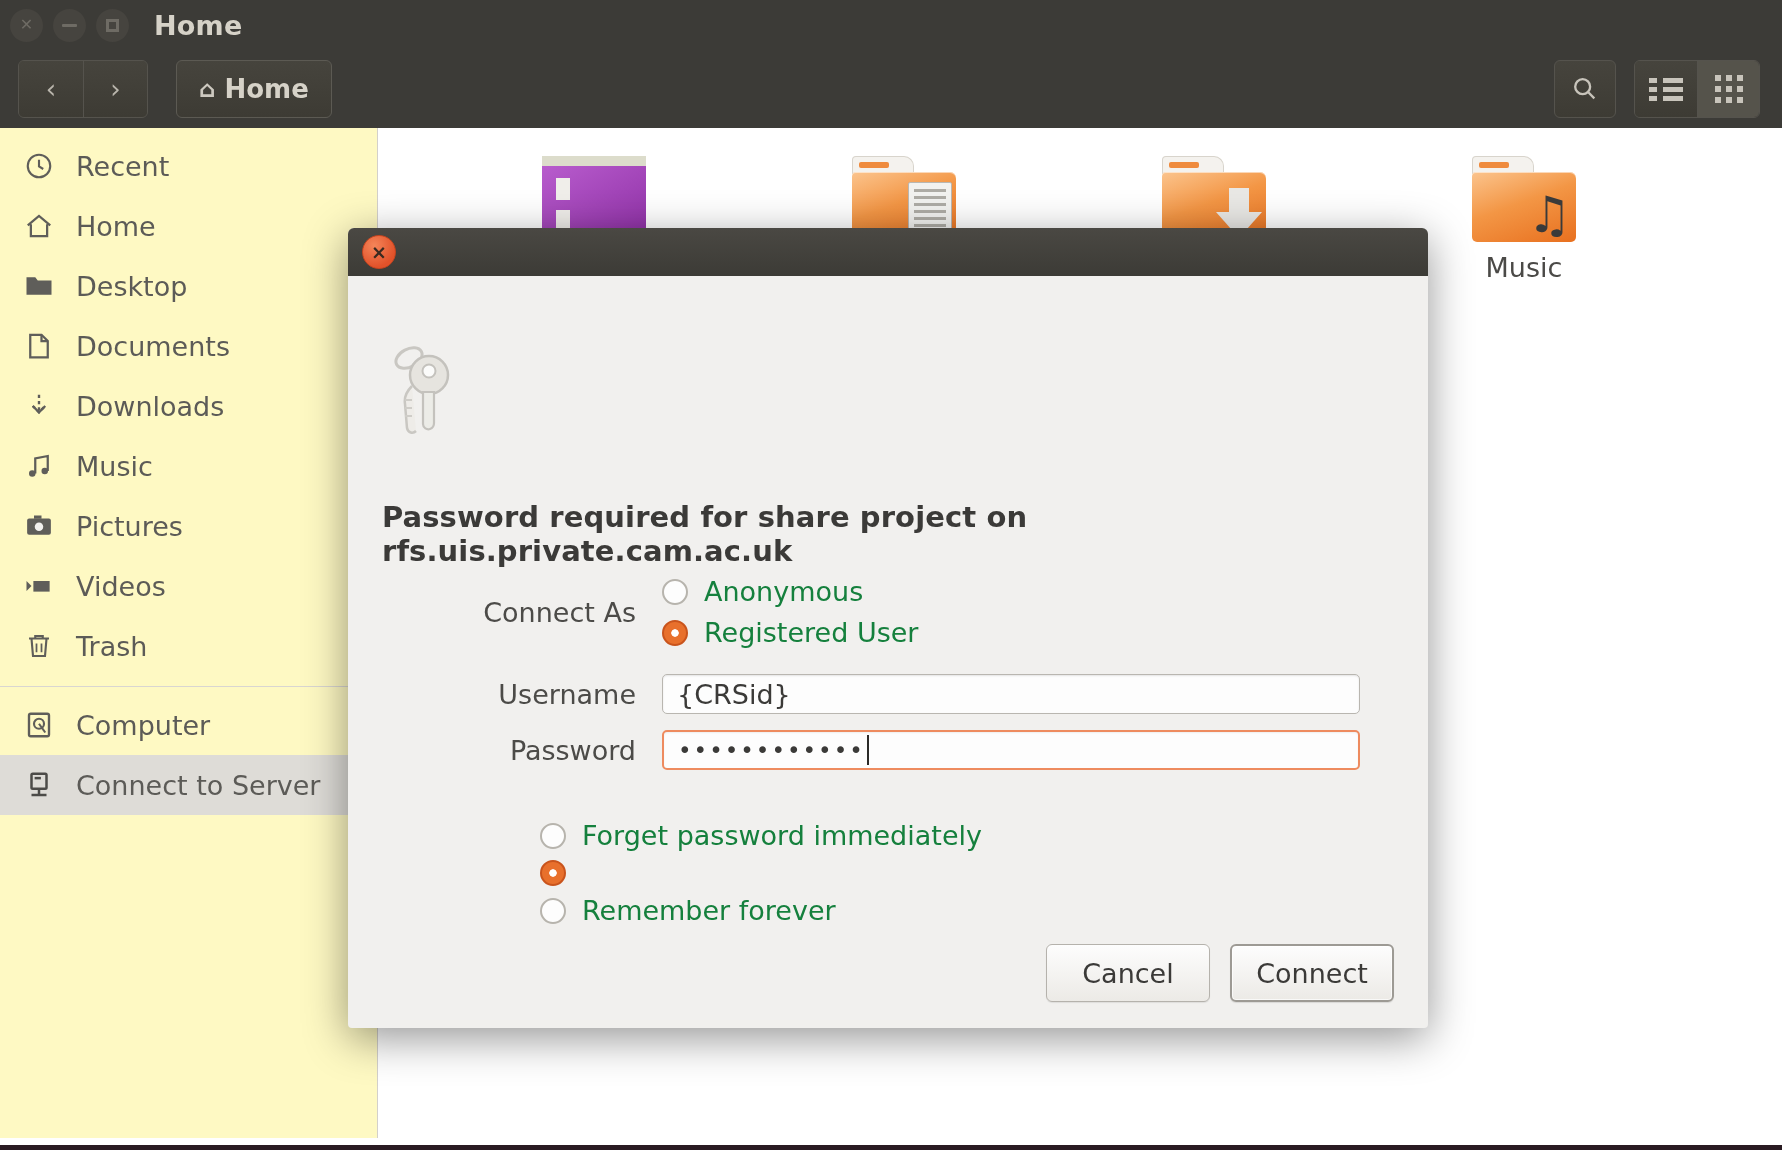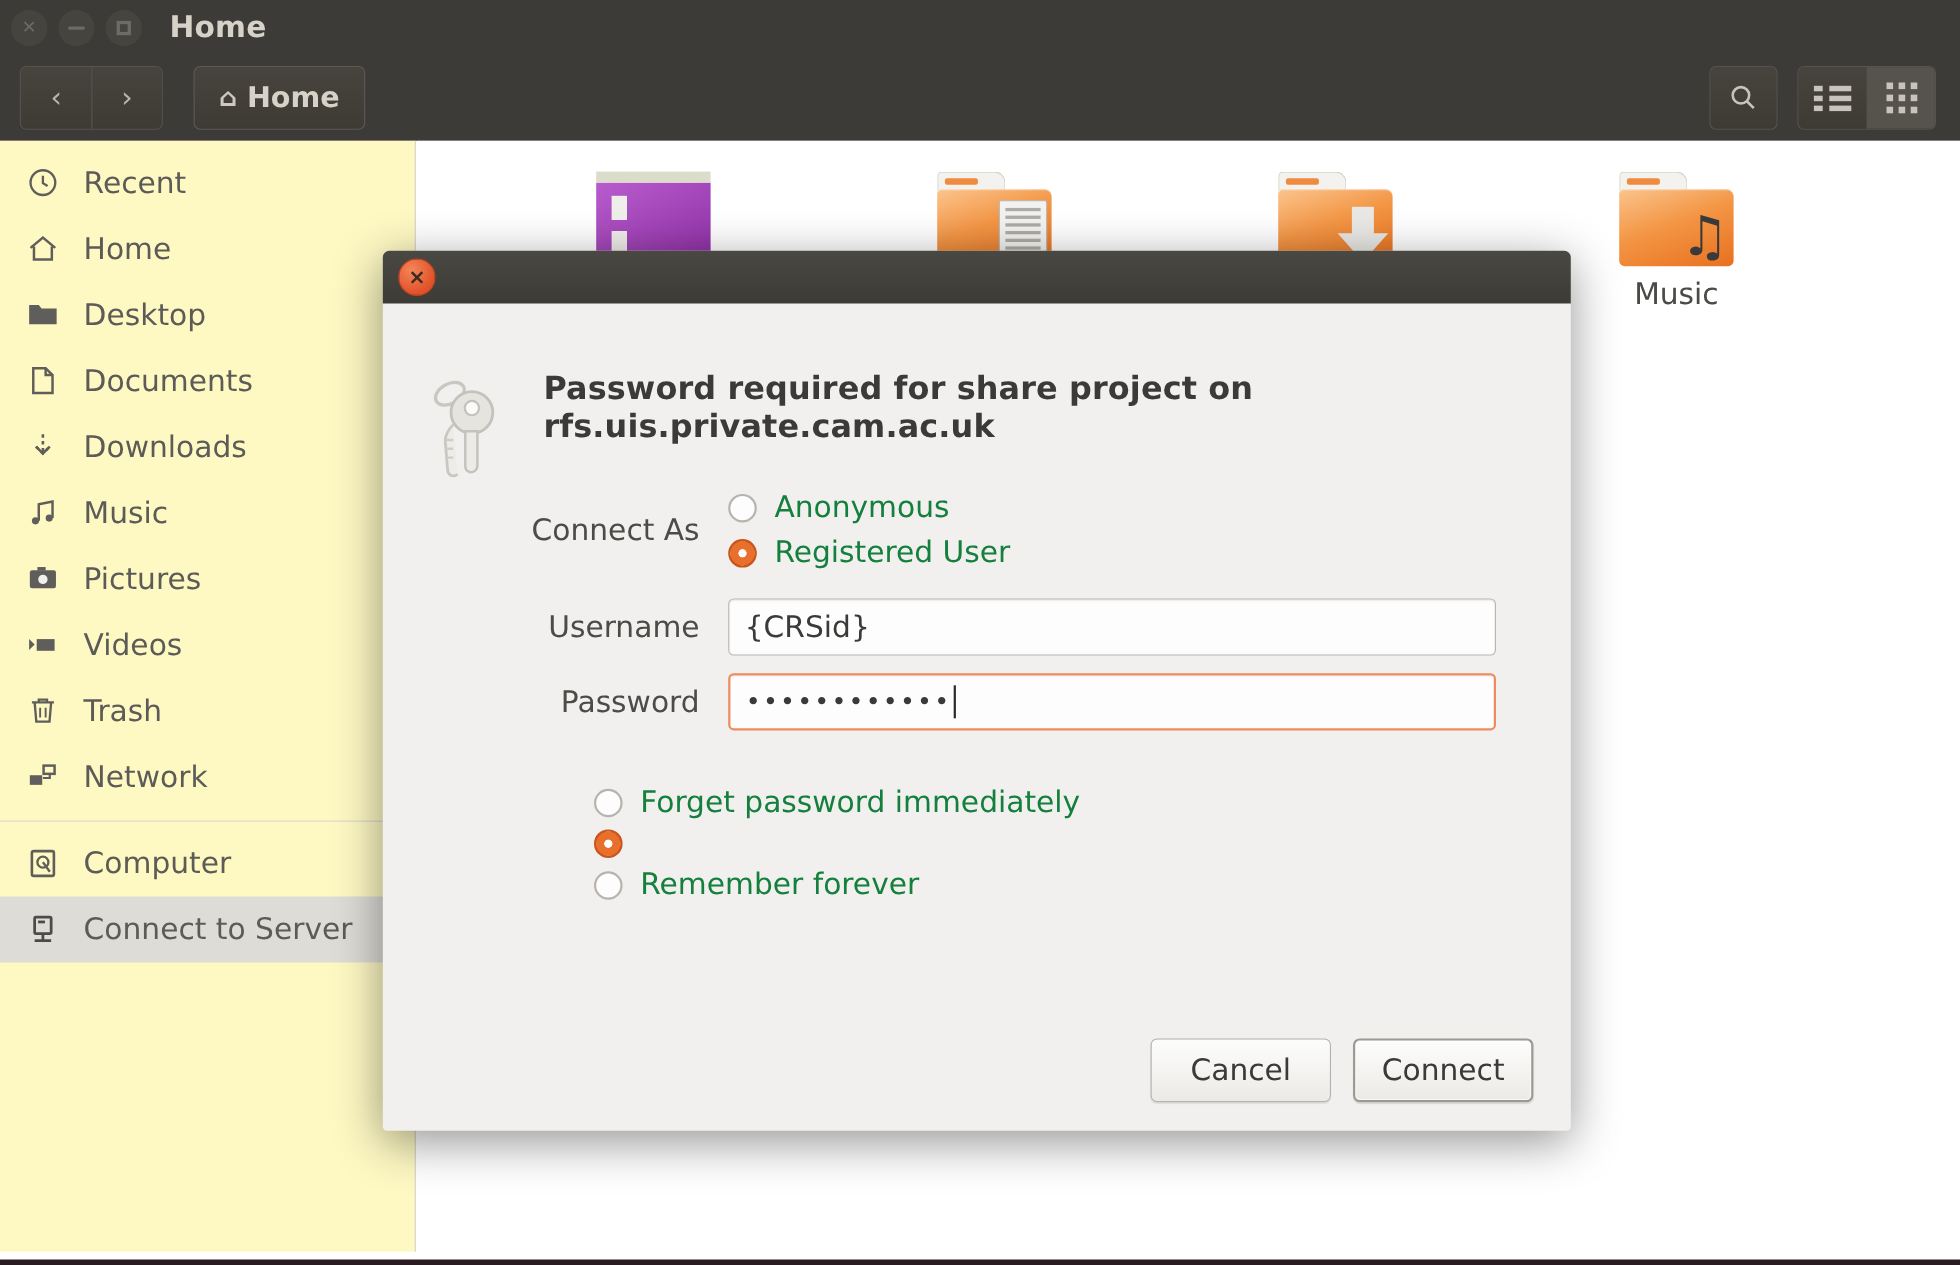--- a/index.html
+++ b/index.html
@@ -212,21 +212,21 @@
   .dlg-close {
     width: 34px; height: 34px; margin-left: 14px;
     border-radius: 50%;
     background: radial-gradient(circle at 35% 30%, #f58559, #e1522a 70%);
     border: 1px solid #c4441f;
     color: #3a2a20; font-size: 19px; font-weight: 700;
     display: flex; align-items: center; justify-content: center;
   }
   .dlg-body { padding: 34px 34px 0 34px; position: relative; }
 
-  .dlg-head { display: flex; gap: 26px; }
+  .dlg-head { display: flex; gap: 36px; flex-direction: column; }
   .keyring { width: 86px; flex: none; padding-top: 28px; }
   .dlg-heading {
     color: #3b3a38; font-size: 29px; font-weight: 700;
     padding-top: 26px; letter-spacing: .1px;
   }
 
   .form { margin-top: 8px; }
   .row { display: flex; align-items: center; margin-bottom: 16px; }
   .lbl {
     width: 280px; text-align: right; padding-right: 26px;
@@ -240,21 +240,21 @@
     flex: none;
   }
   .radio.on {
     background: radial-gradient(circle at 50% 50%, #ffffff 0 22%, #e8702c 26% 100%);
     border: 2px solid #c9541c;
   }
   .radio-lbl { color: #15803d; font-size: 27px; }
 
   .input {
     flex: 1; margin-right: 34px;
-    height: 52px; background: #fdfdfd;
+    height: 40px; background: #fdfdfd;
     border: 1px solid #b9b6b0; border-radius: 5px;
     box-shadow: inset 0 1px 2px rgba(0,0,0,.10);
     display: flex; align-items: center; padding: 0 14px;
     color: #3b3a38; font-size: 27px;
   }
   .input.focused {
     border: 2px solid #ee8b5f;
     box-shadow: inset 0 1px 2px rgba(0,0,0,.06);
   }
   .dots { letter-spacing: 2px; font-size: 23px; color: #3b3a38; }
@@ -442,30 +442,20 @@
     <div class="side-item">
       <span class="side-icon">
         <svg width="30" height="30" viewBox="0 0 24 24">
             <path d="M4 6h16M9 6V4h6v2M6 6l1.2 14h9.6L18 6z" fill="none" stroke="#5f5e5a" stroke-width="1.7"></path>
             <path d="M10 10v7M14 10v7" stroke="#5f5e5a" stroke-width="1.4"></path>
           </svg>
       </span>
       <span>Trash</span>
     </div>
 
-    <div class="side-item">
-      <span class="side-icon">
-        <svg width="30" height="30" viewBox="0 0 24 24">
-            <rect x="2.5" y="11" width="9" height="7" fill="#5f5e5a"></rect>
-            <rect x="12.5" y="4" width="8" height="6" fill="none" stroke="#5f5e5a" stroke-width="1.8"></rect>
-            <path d="M17 10v3h-5" fill="none" stroke="#5f5e5a" stroke-width="1.6"></path>
-          </svg>
-      </span>
-      <span>Network</span>
-    </div>
 
     <div class="side-sep"></div>
 
     <div class="side-item">
       <span class="side-icon">
         <svg width="30" height="30" viewBox="0 0 24 24">
             <rect x="4" y="3" width="16" height="18" rx="1.4" fill="none" stroke="#5f5e5a" stroke-width="1.9"></rect>
             <circle cx="12" cy="11" r="4" fill="none" stroke="#5f5e5a" stroke-width="1.7"></circle>
             <path d="M12 11l5 7" stroke="#5f5e5a" stroke-width="1.7"></path>
           </svg>

